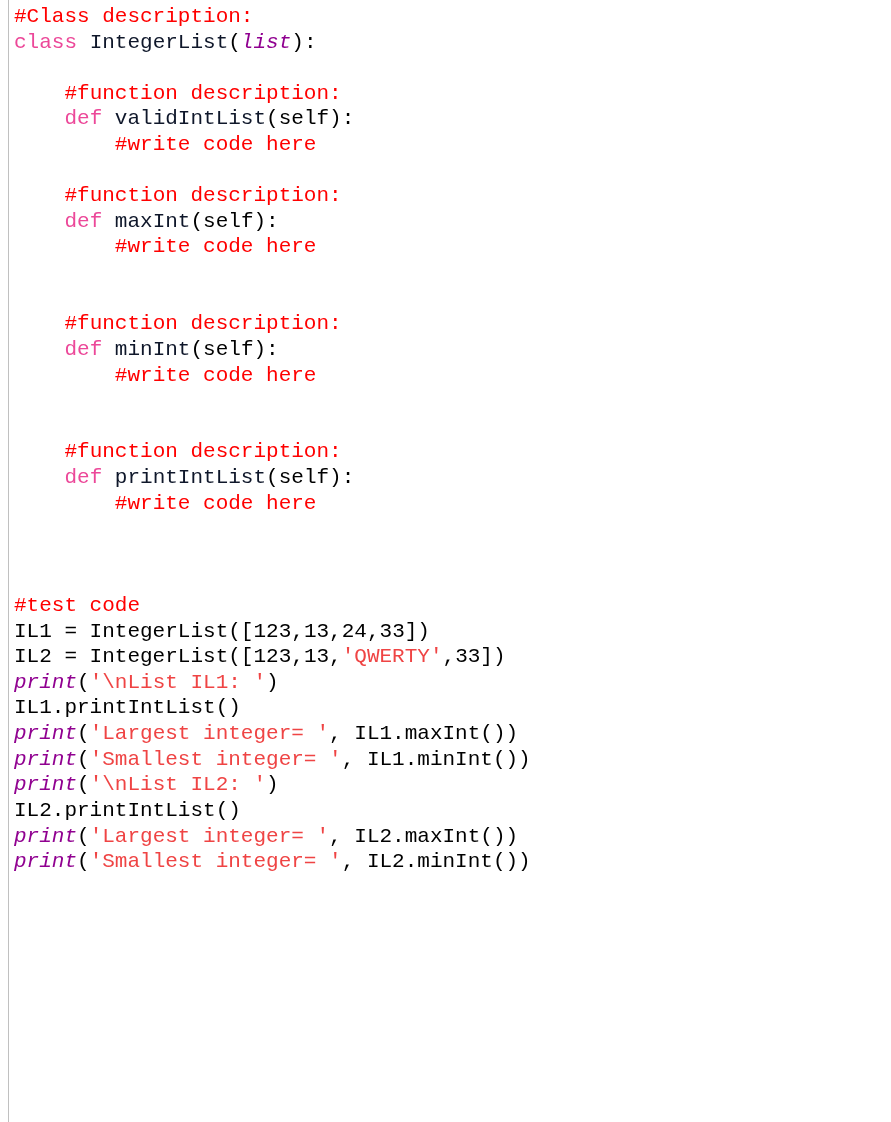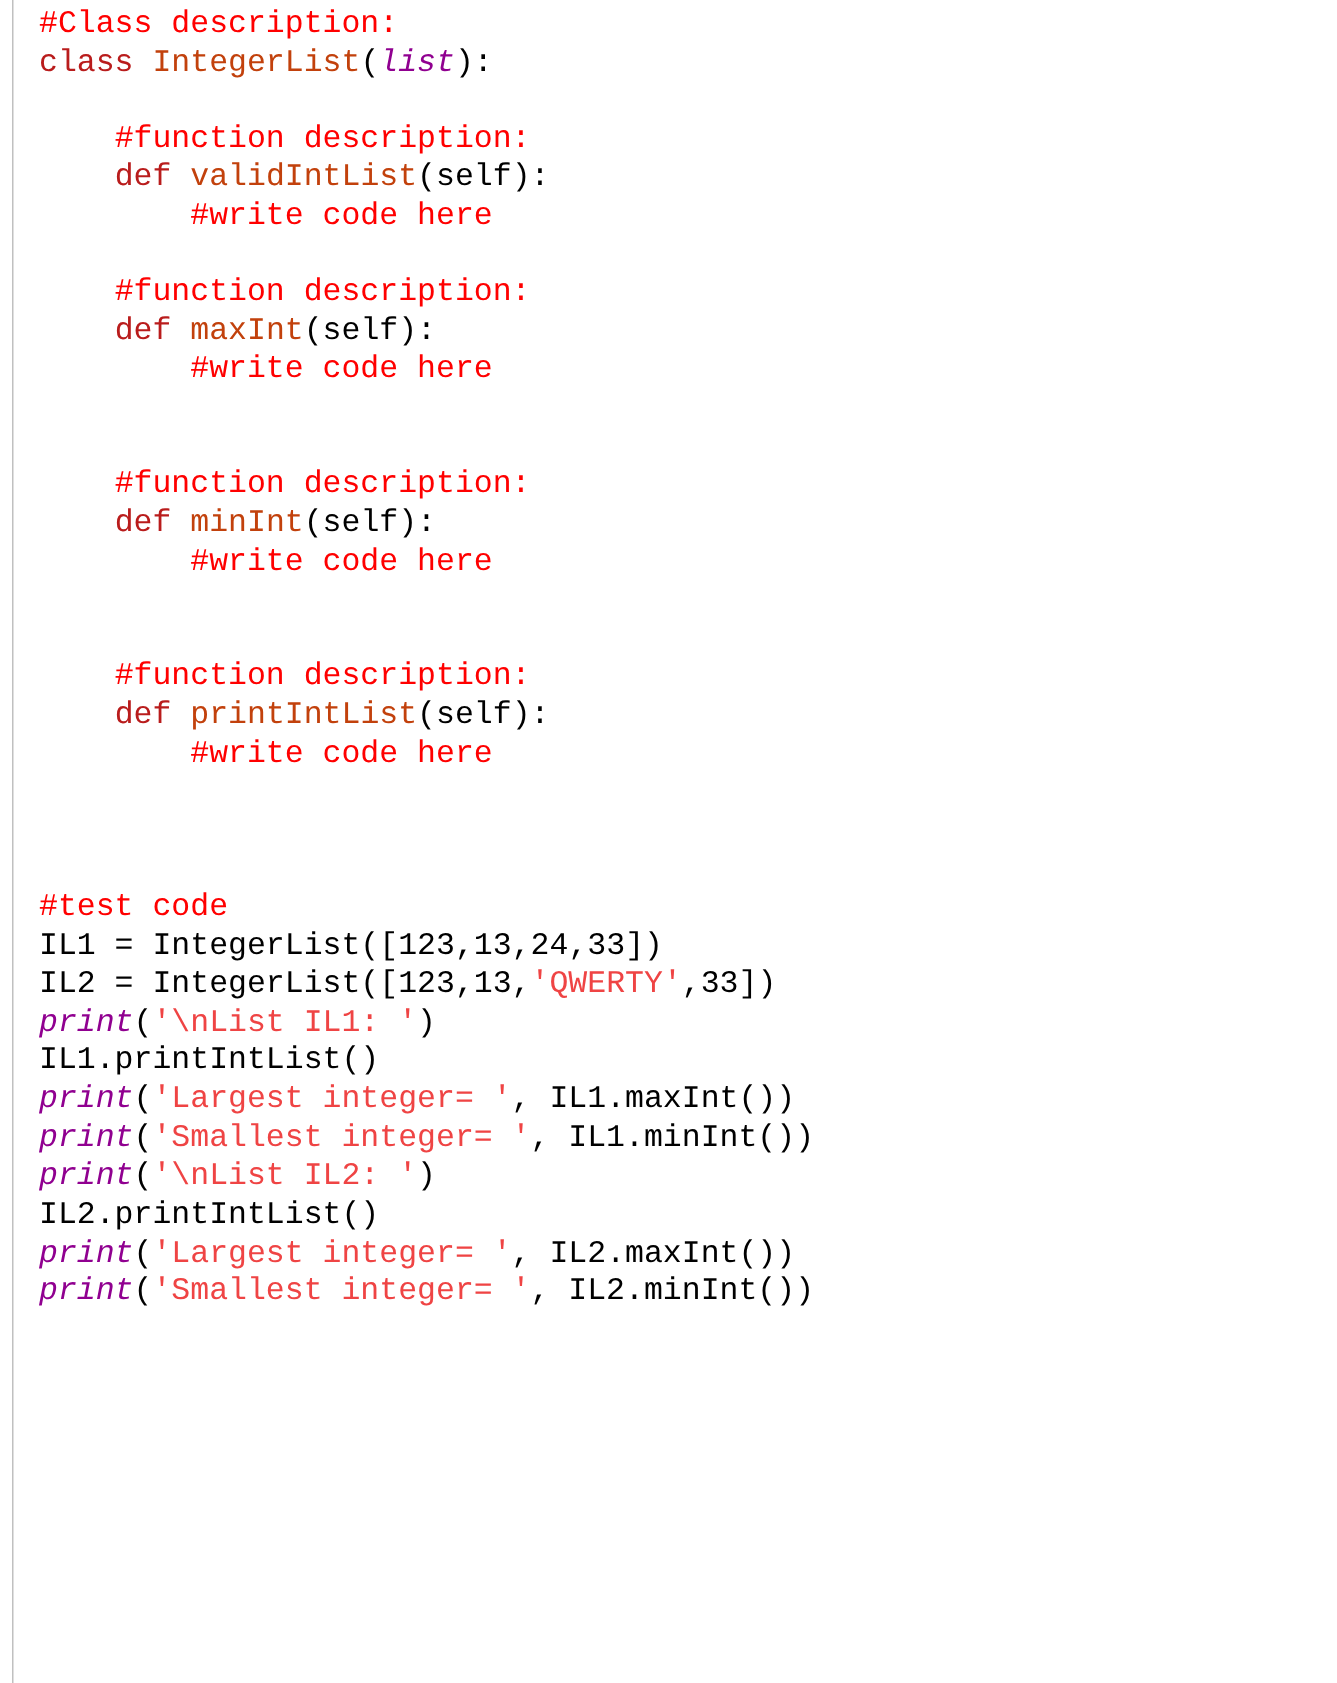--- a/index.html
+++ b/index.html
@@ -16,28 +16,28 @@
   .vline {
     position: absolute;
     left: 8px;
     top: 0;
     bottom: 0;
     width: 1px;
     background: #c0c0c0;
   }
   pre.code {
     margin: 0;
-    padding-left: 26px;
+    padding-left: 14px;
     padding-top: 4px;
     white-space: pre;
     font-family: inherit;
   }
   .c-red    { color: #ff0000; }
-  .c-orange { color: #b91c1c; }
-  .c-blue   { color: #c2410c; }
+  .c-orange { color: #ec4899; }
+  .c-blue   { color: #0f172a; }
   .c-purple { color: #900090; font-style: italic; }
   .c-green  { color: #ef4444; }
   .c-black  { color: #000000; }
 </style>
 </head>
 <body>
 
 <div class="vline"></div>
 <pre class="code" id="code"><div><span class="c-red">#Class description:</span></div><div><span class="c-orange">class</span><span class="c-black"> </span><span class="c-blue">IntegerList</span><span class="c-black">(</span><span class="c-purple">list</span><span class="c-black">):</span></div><div>&nbsp;</div><div><span class="c-black">    </span><span class="c-red">#function description:</span></div><div><span class="c-black">    </span><span class="c-orange">def</span><span class="c-black"> </span><span class="c-blue">validIntList</span><span class="c-black">(self):</span></div><div><span class="c-black">        </span><span class="c-red">#write code here</span></div><div>&nbsp;</div><div><span class="c-black">    </span><span class="c-red">#function description:</span></div><div><span class="c-black">    </span><span class="c-orange">def</span><span class="c-black"> </span><span class="c-blue">maxInt</span><span class="c-black">(self):</span></div><div><span class="c-black">        </span><span class="c-red">#write code here</span></div><div>&nbsp;</div><div>&nbsp;</div><div><span class="c-black">    </span><span class="c-red">#function description:</span></div><div><span class="c-black">    </span><span class="c-orange">def</span><span class="c-black"> </span><span class="c-blue">minInt</span><span class="c-black">(self):</span></div><div><span class="c-black">        </span><span class="c-red">#write code here</span></div><div>&nbsp;</div><div>&nbsp;</div><div><span class="c-black">    </span><span class="c-red">#function description:</span></div><div><span class="c-black">    </span><span class="c-orange">def</span><span class="c-black"> </span><span class="c-blue">printIntList</span><span class="c-black">(self):</span></div><div><span class="c-black">        </span><span class="c-red">#write code here</span></div><div>&nbsp;</div><div>&nbsp;</div><div>&nbsp;</div><div><span class="c-red">#test code</span></div><div><span class="c-black">IL1 = IntegerList([</span><span class="c-black">123</span><span class="c-black">,</span><span class="c-black">13</span><span class="c-black">,</span><span class="c-black">24</span><span class="c-black">,</span><span class="c-black">33</span><span class="c-black">])</span></div><div><span class="c-black">IL2 = IntegerList([</span><span class="c-black">123</span><span class="c-black">,</span><span class="c-black">13</span><span class="c-black">,</span><span class="c-green">'QWERTY'</span><span class="c-black">,</span><span class="c-black">33</span><span class="c-black">])</span></div><div><span class="c-purple">print</span><span class="c-black">(</span><span class="c-green">'\nList IL1: '</span><span class="c-black">)</span></div><div><span class="c-black">IL1.printIntList()</span></div><div><span class="c-purple">print</span><span class="c-black">(</span><span class="c-green">'Largest integer= '</span><span class="c-black">, IL1.maxInt())</span></div><div><span class="c-purple">print</span><span class="c-black">(</span><span class="c-green">'Smallest integer= '</span><span class="c-black">, IL1.minInt())</span></div><div><span class="c-purple">print</span><span class="c-black">(</span><span class="c-green">'\nList IL2: '</span><span class="c-black">)</span></div><div><span class="c-black">IL2.printIntList()</span></div><div><span class="c-purple">print</span><span class="c-black">(</span><span class="c-green">'Largest integer= '</span><span class="c-black">, IL2.maxInt())</span></div><div><span class="c-purple">print</span><span class="c-black">(</span><span class="c-green">'Smallest integer= '</span><span class="c-black">, IL2.minInt())</span></div></pre>
 

